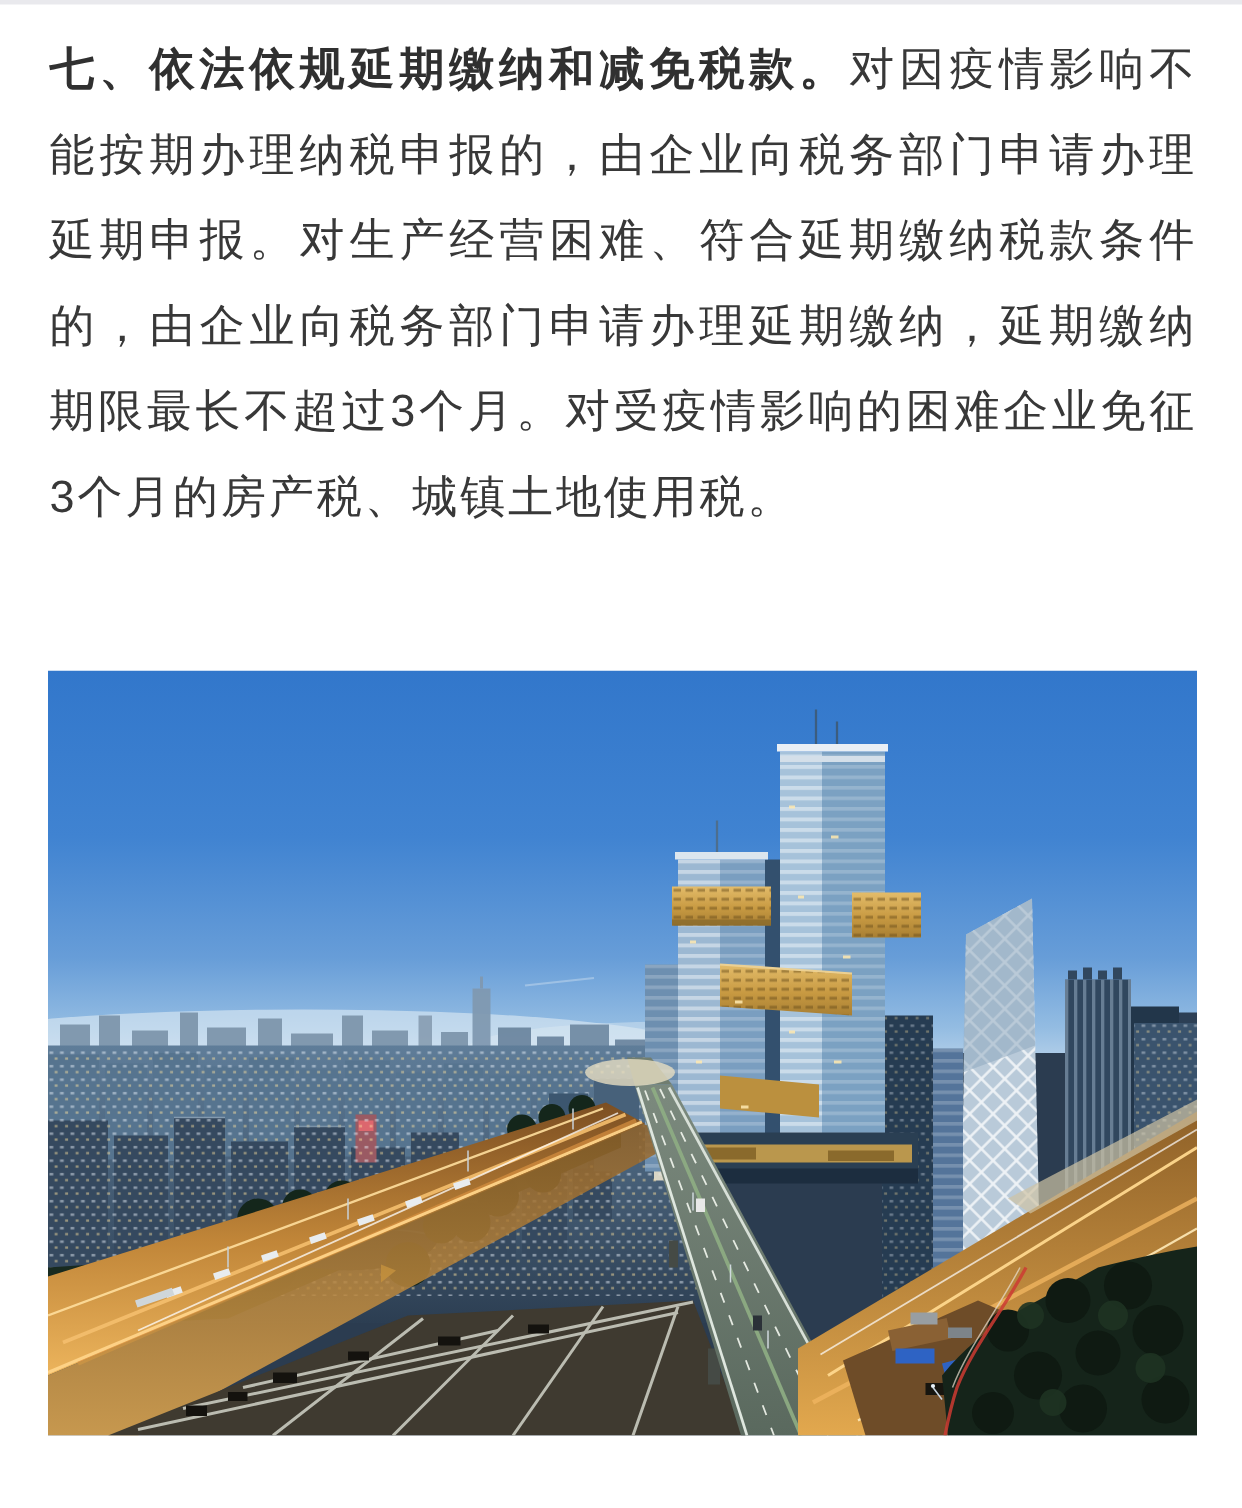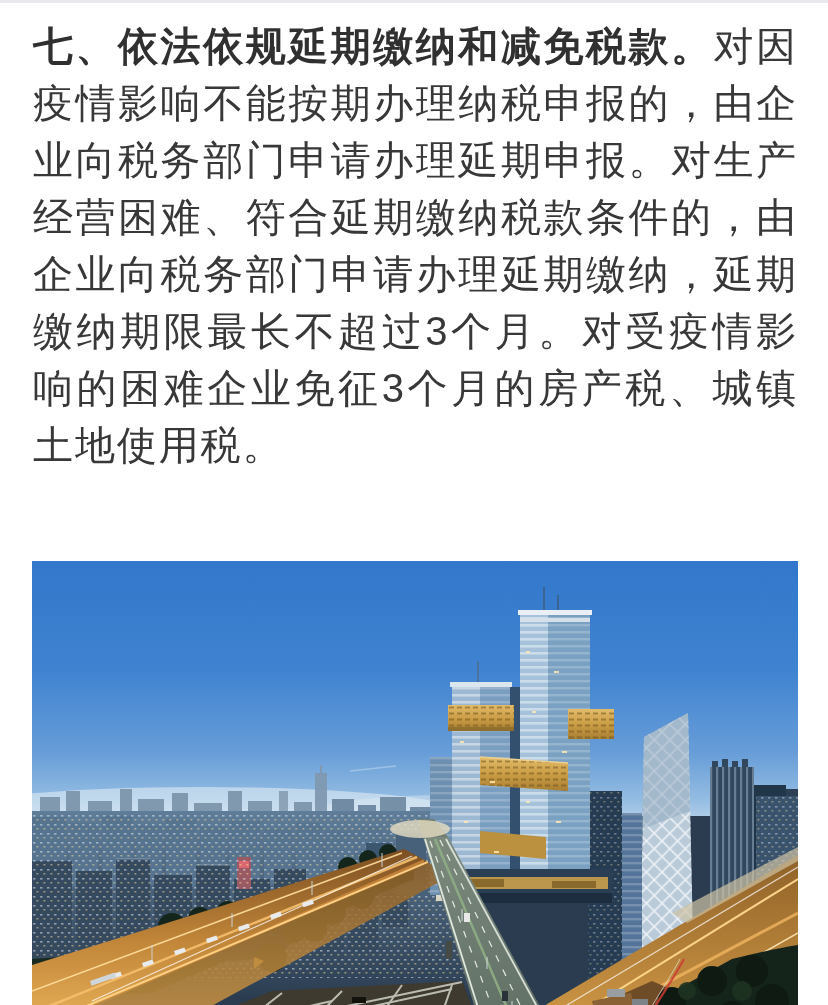--- a/index.html
+++ b/index.html
@@ -4,21 +4,21 @@
 <style>
   html,body{margin:0;padding:0;}
   body{
     width:828px;height:1005px;background:#ffffff;position:relative;overflow:hidden;
     font-family:"Liberation Sans","DejaVu Sans",sans-serif;
   }
   .top-edge{position:absolute;top:0;left:0;width:828px;height:3px;background:#e9e9ed;}
   .content{position:absolute;top:3px;left:0;width:828px;}
   .para{
     width:765px;margin:15px 30px 0 33px;
-    font-size:40px;line-height:57px;letter-spacing:1.9px;
+    font-size:30px;line-height:57px;letter-spacing:1.9px;
     color:#383838;text-align:justify;
   }
   .para strong{font-weight:700;color:#303030;}
   figure.photo{margin:87px 0 0 32px;padding:0;width:766px;height:510px;line-height:0;}
   figure.photo svg{display:block;}
 </style>
 </head>
 <body>
 
 <div class="top-edge"></div>

